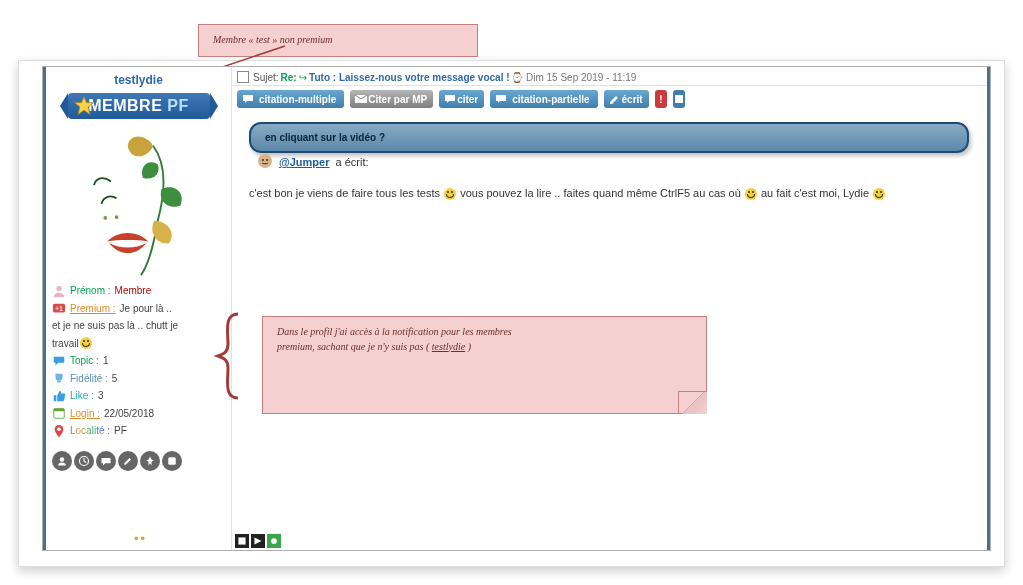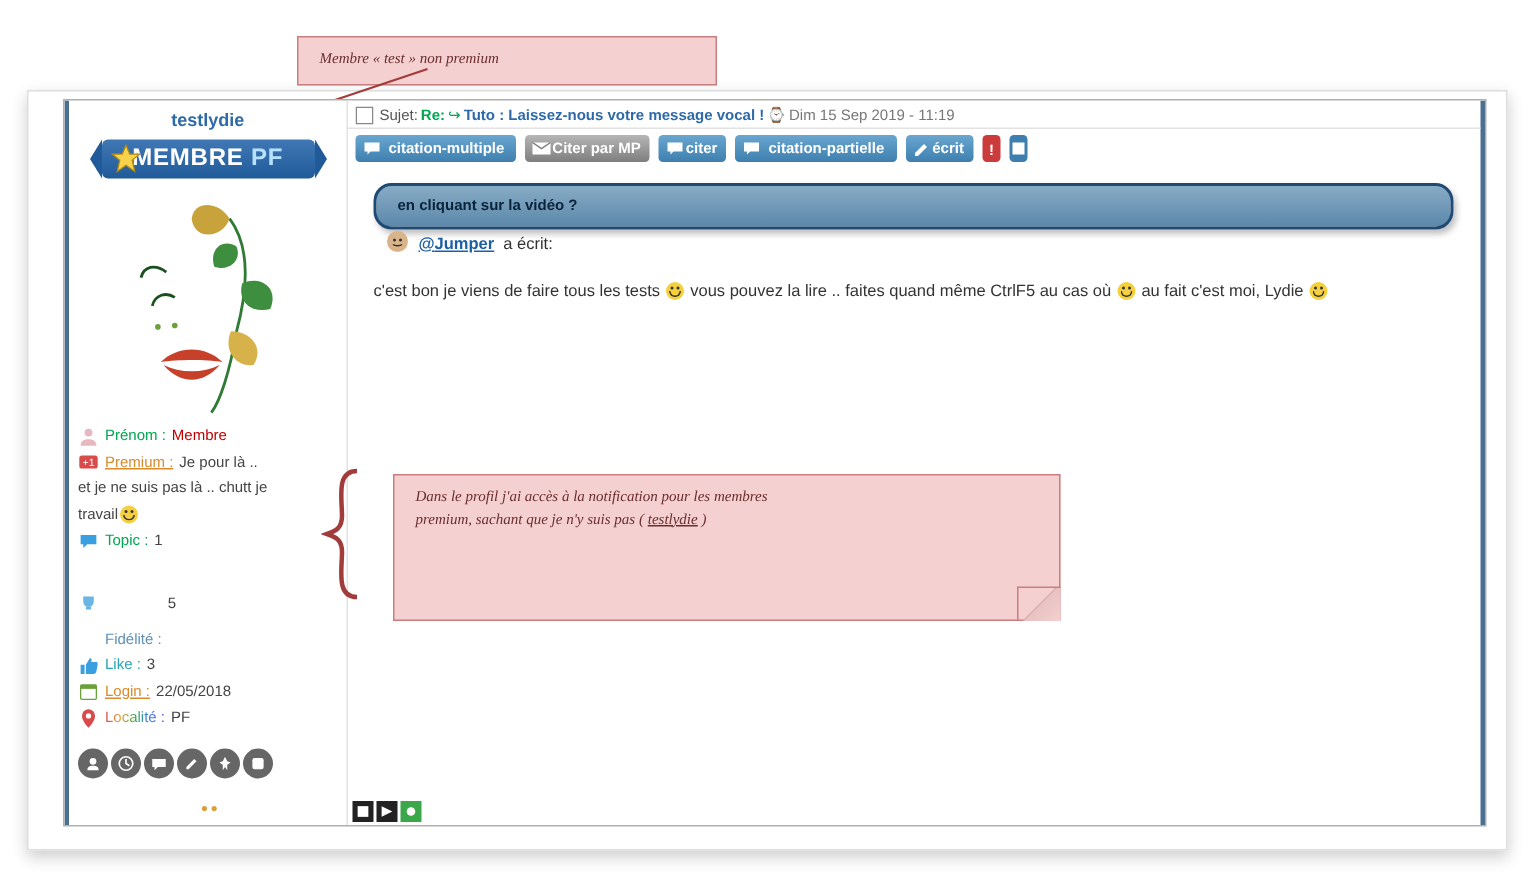--- a/index.html
+++ b/index.html
@@ -37,21 +37,21 @@
   svg.face{width:150px;height:150px;}
 
   #profile-fields{padding:4px 6px 6px;font-size:10px;line-height:1.55;color:#444;}
   .pf-line{display:flex;flex-wrap:wrap;align-items:center;margin-top:2px;}
   .pf-icon{display:inline-flex;width:14px;height:14px;align-items:center;justify-content:center;margin-right:4px;}
   .pf-label{margin-right:4px;}
   .pf-value{color:#444;}
   .c-green{color:var(--green);}
   .c-red{color:var(--red);}
   .c-orange{color:var(--orange);text-decoration:underline;}
-  .c-lblue{color:var(--light-blue);margin-top:48px;}
+  .c-lblue{color:var(--light-blue);}
   .c-teal{color:var(--teal);}
   .c-rain{background:linear-gradient(90deg,#d94b4b,#e9a13a,#3aa84a,#3a7de9,#7b3ae9);-webkit-background-clip:text;background-clip:text;color:transparent;}
 
   #profile-icons{padding:6px 6px 0;display:flex;gap:2px;}
   .ic-circle{width:20px;height:20px;border-radius:50%;background:#666;display:flex;align-items:center;justify-content:center;color:#fff;font-size:10px;font-weight:bold;}
   .ic-circle svg{width:12px;height:12px;fill:#fff;}
 
   #dots-bottom{position:absolute;left:88px;bottom:4px;font-size:13px;color:#d9a13a;letter-spacing:2px;}
 
   

